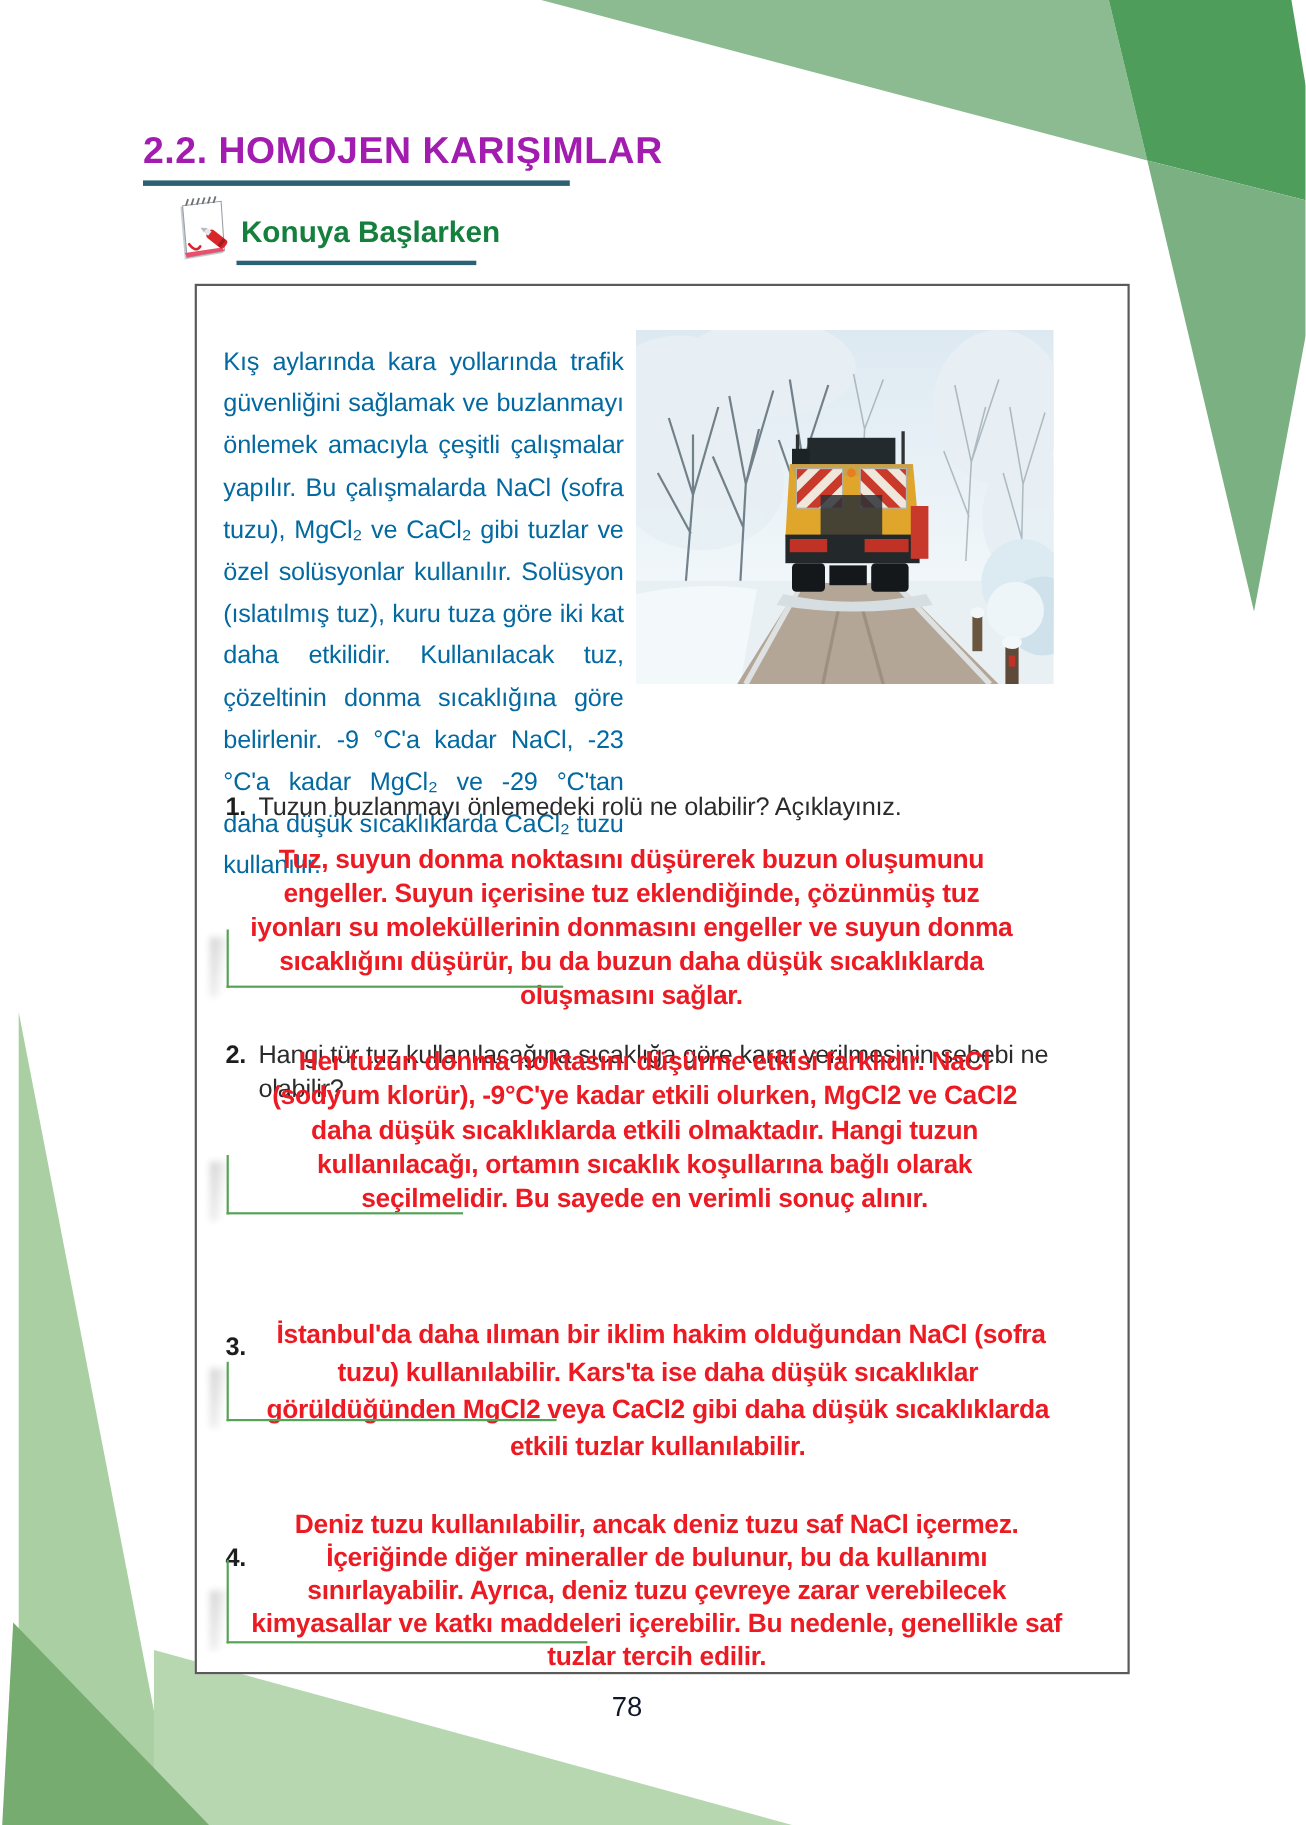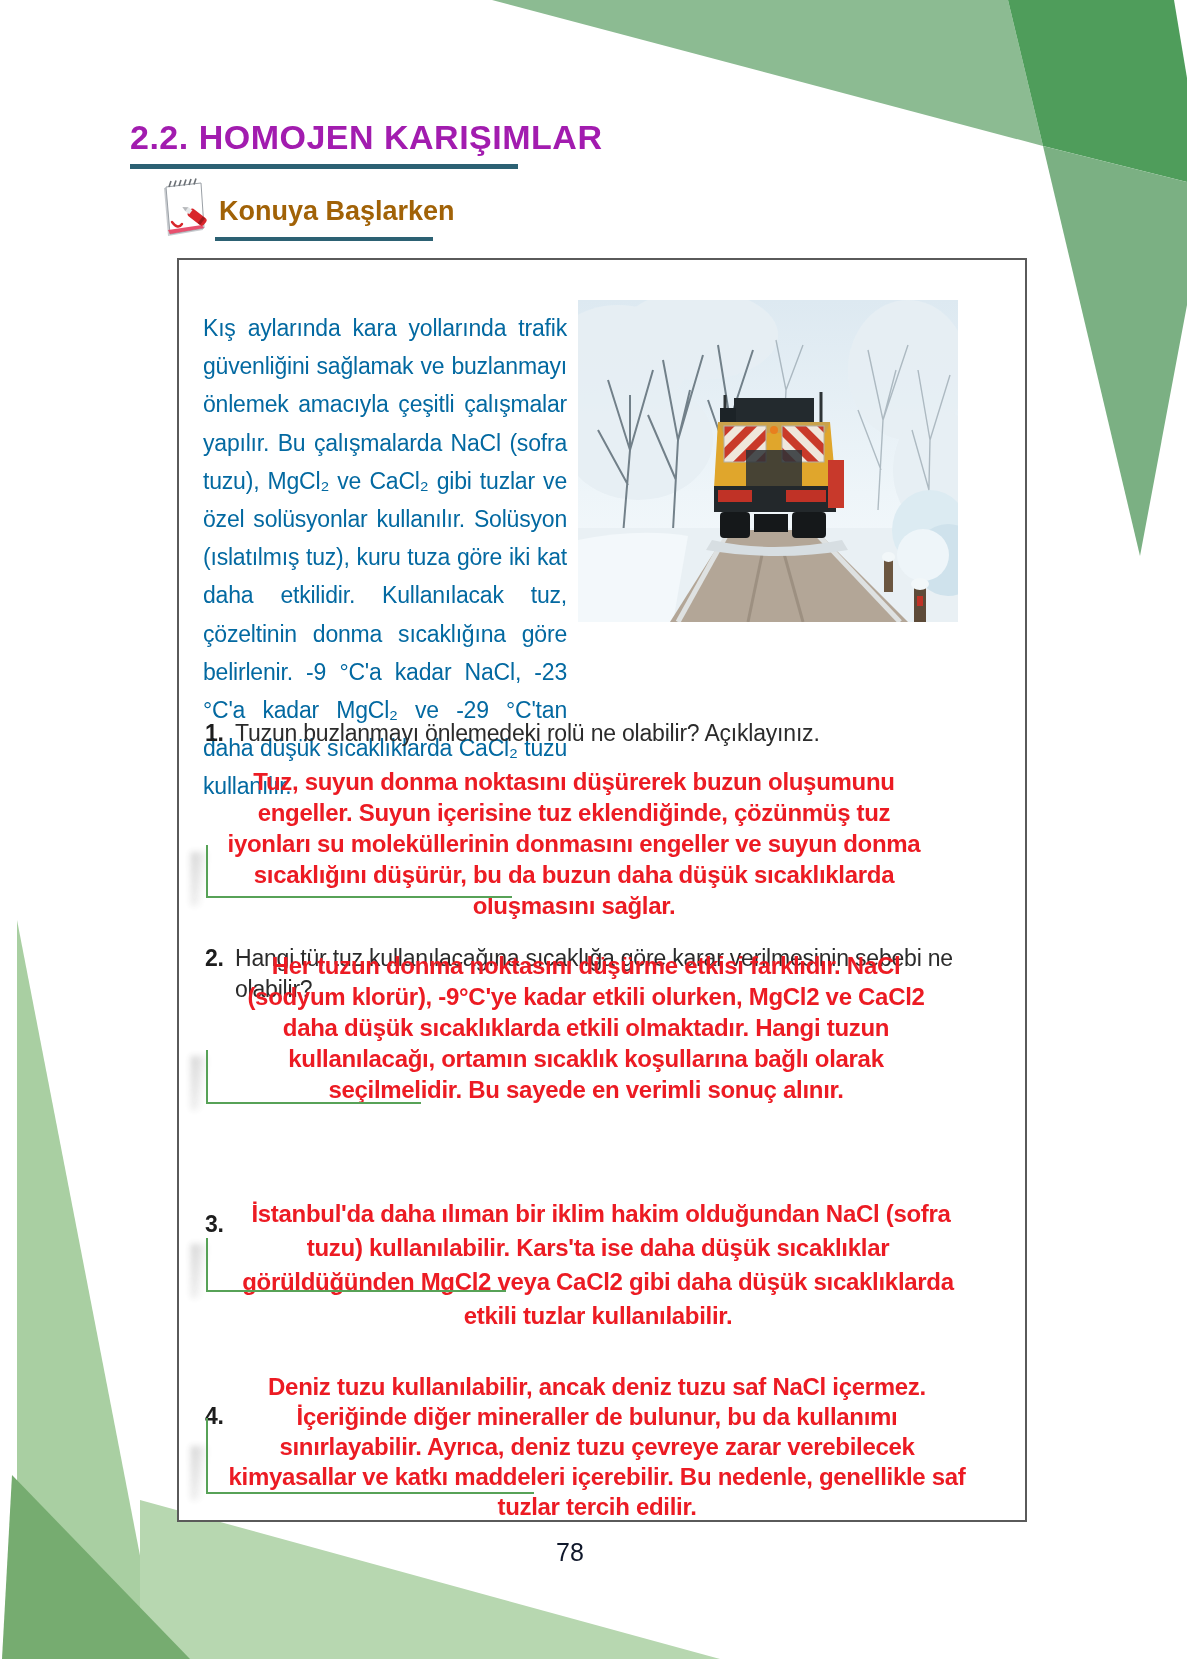--- a/index.html
+++ b/index.html
@@ -7,21 +7,21 @@
        font-family:"Liberation Sans","DejaVu Sans",sans-serif;color:#2e2e2e;}
   .corner-svg{position:absolute;left:0;top:0;width:1187px;height:1659px;z-index:0;pointer-events:none;}
   .layer{position:absolute;z-index:1;}
 
   
   .section-title{left:130px;top:118px;font-size:34px;font-weight:600;color:#a21caf;letter-spacing:.5px;}
   .title-rule{left:130px;top:164px;width:388px;height:5px;background:#2c6173;}
 
   
   .lesson-icon{left:156px;top:178px;width:56px;height:66px;}
-  .lesson-header{left:219px;top:196px;font-size:27px;font-weight:bold;color:#a16207;}
+  .lesson-header{left:219px;top:196px;font-size:27px;font-weight:bold;color:#15803d;}
   .header-rule{left:215px;top:237px;width:218px;height:4px;background:#2c6173;}
 
   
   .content-box{left:177px;top:258px;width:846px;height:1260px;border:2px solid #5a5a5a;background:#fff;}
   .content-box > *{position:absolute;}
 
   .intro-text{left:24px;top:26px;width:364px;font-size:23px;line-height:38.2px;
               text-align:justify;color:#0369a1;letter-spacing:-0.2px;}
   .photo{left:399px;top:40px;width:380px;height:322px;overflow:hidden;}
 

